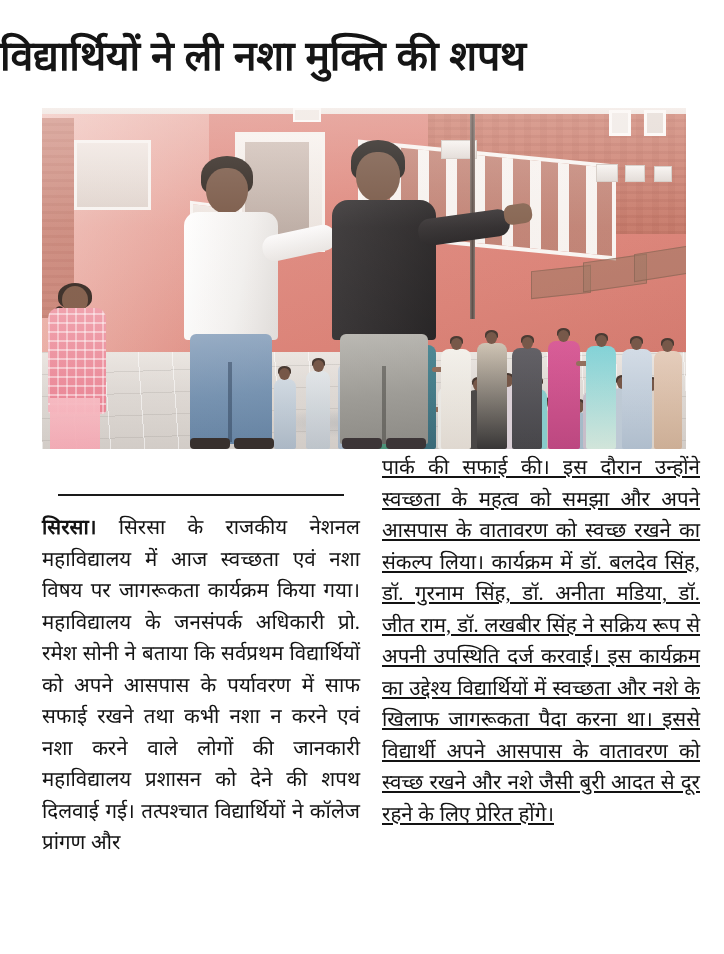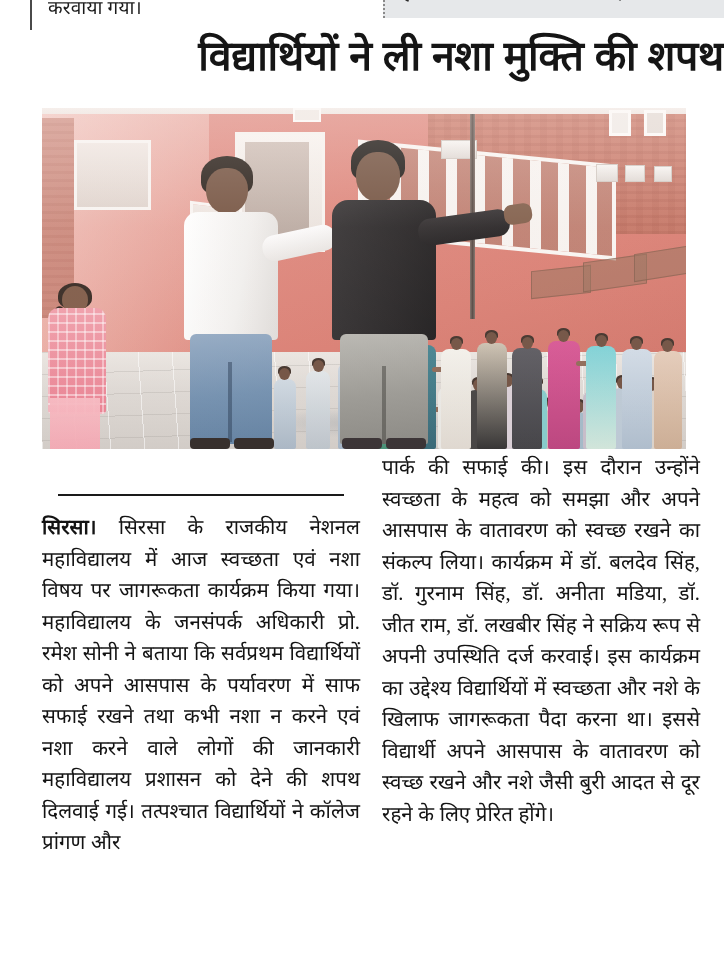--- a/index.html
+++ b/index.html
@@ -52,21 +52,21 @@
     font-size: 19px;
     color: #2a2a2a;
     white-space: nowrap;
   }
 
   
   .headline {
     position: absolute;
     left: 0; top: 28px;
     width: 724px;
-    text-align: right;
+    text-align: left;
     font-family: "Liberation Sans", "DejaVu Sans", sans-serif;
     font-weight: bold;
     font-size: 41px;
     line-height: 56px;
     color: #151515;
     letter-spacing: -0.3px;
   }
 
   
   .photo {
@@ -351,35 +351,28 @@
     top: 512px;
     width: 318px;
     font-size: 20.5px;
     line-height: 31.5px;
     color: #131313;
     text-align: justify;
     text-justify: inter-word;
     word-spacing: .5px;
   }
   .col-left  { left: 42px; }
-  .col-right { left: 382px; top: 452px; }
+  .col-right { left: 382px; top: 452px; text-decoration: underline; }
   .lead { font-weight: bold; }
 </style>
 </head>
 <body>
 
 <div class="page">
 
-  <div class="top-strip">
-    <div class="left-rule"></div>
-    <div class="carryover">करवाया गया।</div>
-    <div class="adj-box">
-      <div class="adj-box-text">पह अपना पंजीकरण जरूर करवाएं</div>
-    </div>
-  </div>
 
   <div class="headline">विद्यार्थियों ने ली नशा मुक्ति की शपथ</div>
 
   <div class="photo">
     <div class="photo-inner">
       <div class="sky"></div>
       <div class="wall"></div>
       <div class="wall-left-light"></div>
       <div class="brick-left"></div>
       <div class="brick-band"></div>

